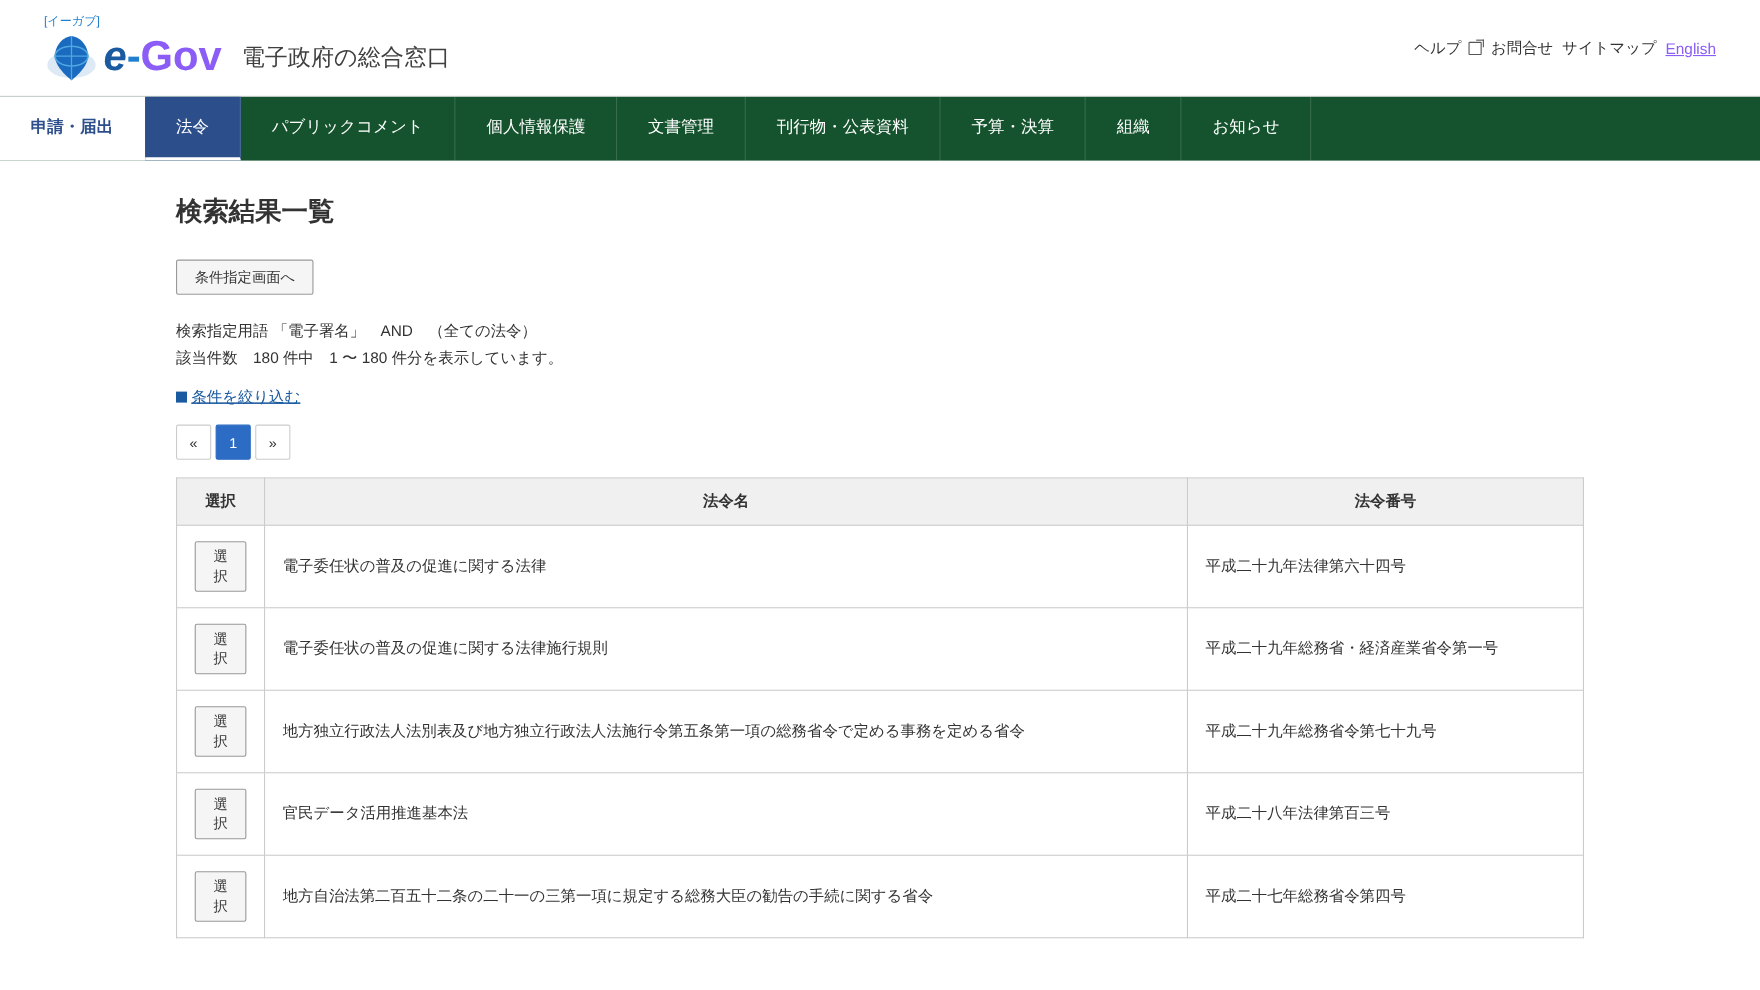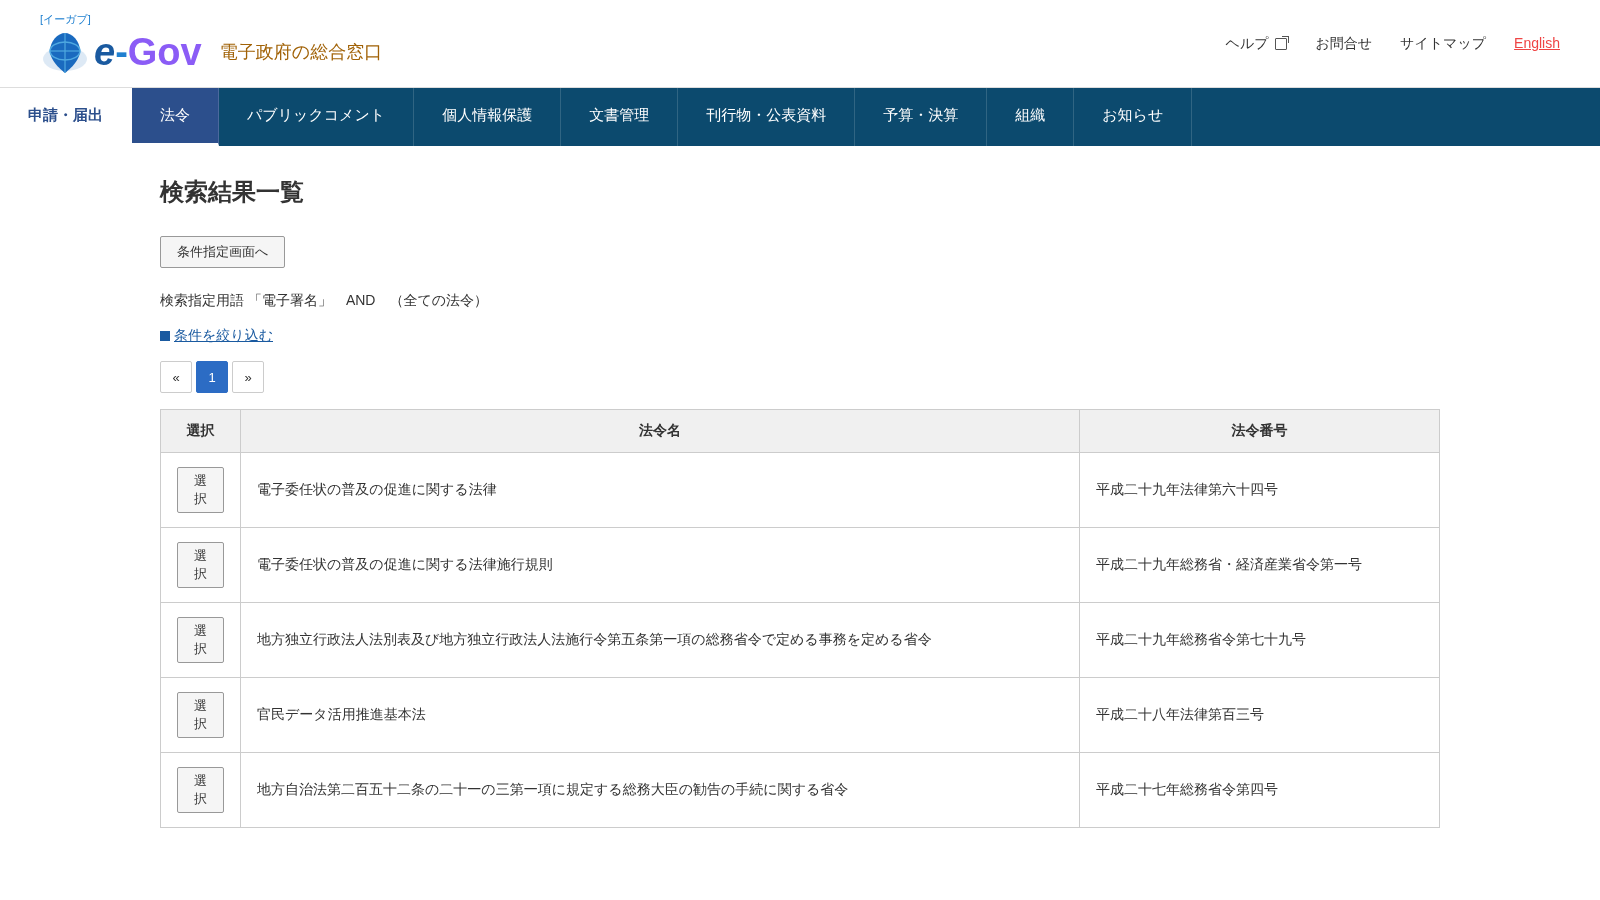--- a/index.html
+++ b/index.html
@@ -10,29 +10,29 @@
       display: flex;
       align-items: center;
       justify-content: space-between;
       padding: 12px 40px;
       border-bottom: 1px solid #ddd;
       background: #fff;
     }
     .logo-reading { font-size: 11px; color: #2080d0; display: block; text-align: center; margin-bottom: 2px; }
     .header-nav {
       display: flex;
-      align-items: flex-start;
-      gap: 28px;
+      align-items: center;
+      gap: 8px;
     }
     .header-nav a {
       text-decoration: none;
       color: #333;
       font-size: 14px;
     }
-    .header-nav .english { color: #ef4444; text-decoration: underline; }
+    .header-nav .english { color: #8b5cf6; text-decoration: underline; }
     .external-icon {
       display: inline-block;
       width: 12px;
       height: 12px;
       border: 1.5px solid #555;
       border-radius: 1px;
       position: relative;
       margin-left: 3px;
       vertical-align: middle;
     }
@@ -43,21 +43,21 @@
       right: -3px;
       width: 6px;
       height: 6px;
       border-top: 1.5px solid #555;
       border-right: 1.5px solid #555;
     }
 
     
     .nav-bar {
       display: flex;
-      background: #0c4a6e;
+      background: #14532d;
     }
     .nav-item {
       padding: 18px 28px;
       color: #fff;
       font-size: 15px;
       cursor: pointer;
       text-align: center;
       border-right: 1px solid rgba(255,255,255,0.15);
     }
     .nav-item.active {
@@ -211,21 +211,21 @@
             <ellipse cx="25" cy="30" rx="22" ry="12" fill="#1a6abf" opacity="0.15"></ellipse>
             <path d="M25 4 C18 4 10 12 10 22 C10 33 25 44 25 44 C25 44 40 33 40 22 C40 12 32 4 25 4Z" fill="#1a6abf"></path>
             <ellipse cx="25" cy="22" rx="15" ry="9" fill="none" stroke="#4fa8e0" stroke-width="1.5"></ellipse>
             <line x1="10" y1="22" x2="40" y2="22" stroke="#4fa8e0" stroke-width="1.2"></line>
             <line x1="25" y1="4" x2="25" y2="44" stroke="#4fa8e0" stroke-width="1.2"></line>
           </svg>
           <span style="font-size:38px; font-weight:bold; color:#1a5aa0; font-style:italic; line-height:1;">e</span>
           <span style="font-size:38px; font-weight:bold; color:#2080d0; line-height:1;">-</span>
           <span style="font-size:38px; font-weight:bold; color:#8b5cf6; line-height:1;">Gov</span>
         </div>
-        <span style="font-size:18px; color:#a16207; margin-left:8px;">電子政府の総合窓口</span>
+        <span style="font-size:21px; color:#404040; margin-left:8px;">電子政府の総合窓口</span>
       </div>
     </div>
   </div>
 
   <nav class="header-nav">
     <a href="#">
       <span>ヘルプ</span>
       <span class="external-icon"></span>
     </a>
     <a href="#">お問合せ</a>
@@ -246,20 +246,21 @@
   <div class="nav-item">お知らせ</div>
 </nav>
 
 <div class="main">
   <h1 class="page-title">検索結果一覧</h1>
 
   <button class="back-btn">条件指定画面へ</button>
 
   <div class="search-info">
     <div>検索指定用語 「電子署名」　AND　（全ての法令）</div>
+    <div>該当件数　180 件中　1 〜 180 件分を表示しています。</div>
   </div>
 
   <div class="filter-link">
     <a href="#">条件を絞り込む</a>
   </div>
 
   <div class="pagination">
     <div class="page-btn">«</div>
     <div class="page-btn active">1</div>
     <div class="page-btn">»</div>

